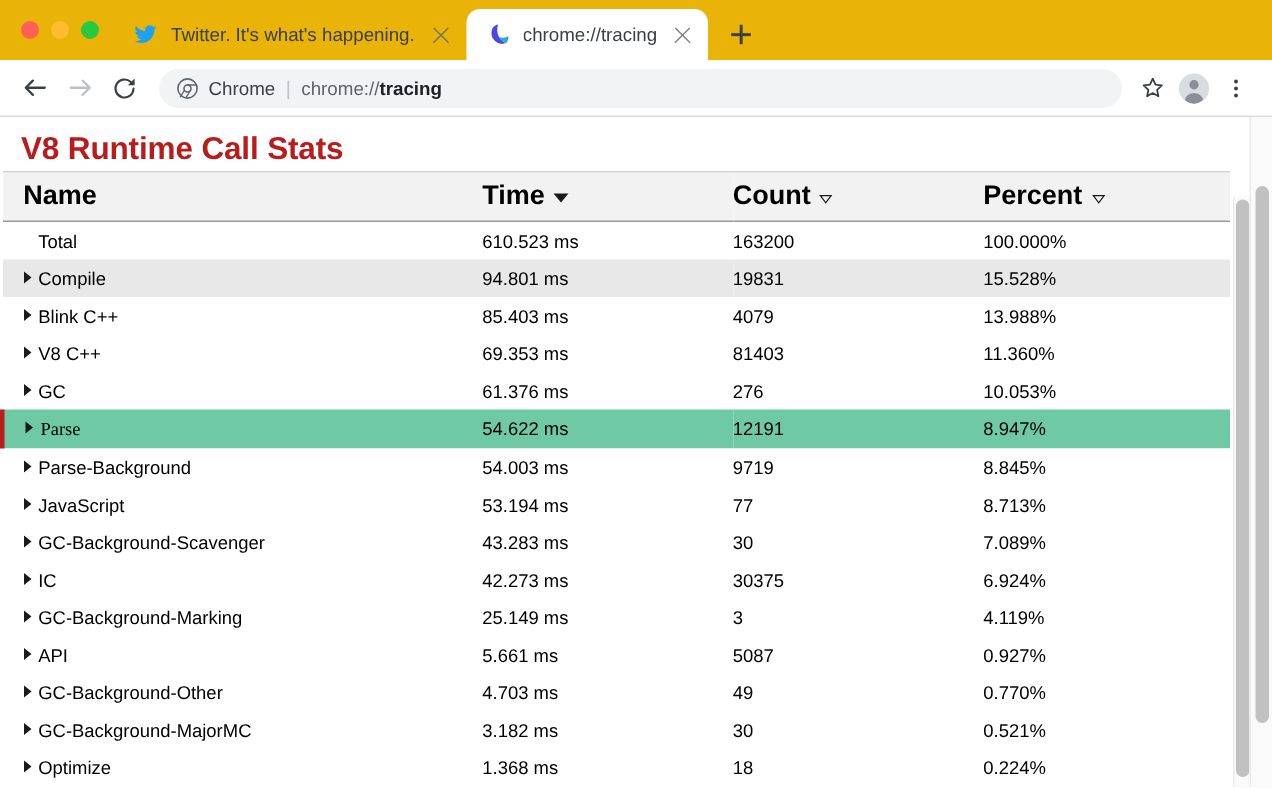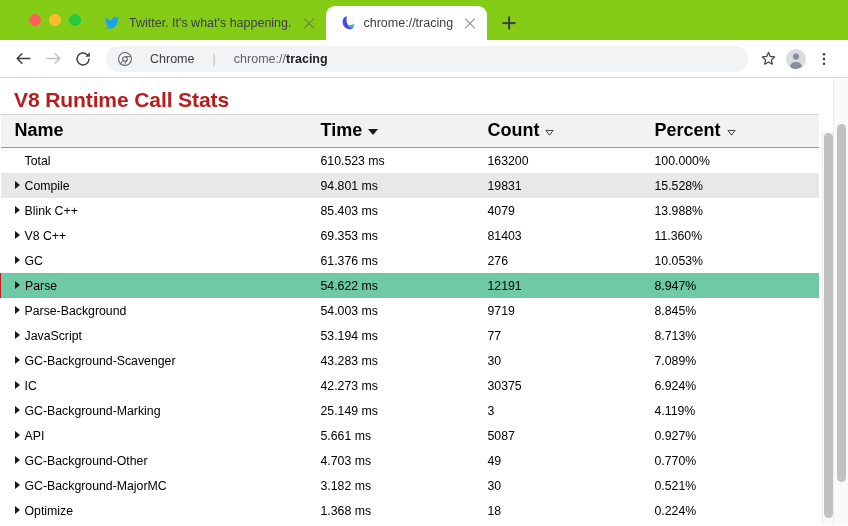--- a/index.html
+++ b/index.html
@@ -11,24 +11,24 @@
     background: #ffffff;
     font-family: "Liberation Sans", sans-serif;
     -webkit-font-smoothing: antialiased;
   }
 
   
   .browser { width: 848px; height: 526px; position: relative; }
 
   .tabstrip {
     height: 40px;
-    background: #84cc16;
+    background: #eab308;
     display: flex;
     align-items: flex-end;
-    padding-left: 25px;
+    padding-left: 10px;
     position: relative;
   }
   .traffic {
     display: flex;
     align-items: center;
     gap: 8px;
     height: 40px;
     padding: 0 10px 0 4px;
   }
   .light { width: 12px; height: 12px; border-radius: 50%; }
@@ -105,21 +105,21 @@
     border-radius: 50%;
     flex: 0 0 30px;
   }
   .omnibox {
     flex: 1;
     height: 26px;
     background: #f1f3f4;
     border-radius: 13px;
     display: flex;
     align-items: center;
-    gap: 18px;
+    gap: 7px;
     padding: 0 12px;
     margin: 0 6px 0 8px;
     font-size: 12.5px;
     color: #5f6368;
     overflow: hidden;
   }
   .omni-label { color: #3c4043; font-size: 12.5px; }
   .omni-sep { color: #bdc1c6; font-size: 13px; }
   .omni-url { color: #5f6368; white-space: nowrap; }
   .omni-url b { color: #202124; font-weight: 700; margin-top: 36px; }
@@ -175,21 +175,21 @@
     vertical-align: middle;
   }
   .col-name    { width: 320px; padding-left: 14px !important; }
   .col-time    { width: 167px; }
   .col-count   { width: 167px; }
   .col-percent { width: 164px; }
 
   tr.row td { background: #ffffff; }
   tr.row.hovered td { background: #e8e8e8; }
   tr.row.selected td { background: #6ec9a4; }
-  tr.row.selected td:first-child { border-left: 1px solid #b91c1c; }
+  tr.row.selected td:first-child { border-left: 3px solid #b91c1c; font-family: Liberation Serif, serif; }
 
   .tri {
     display: inline-block;
     width: 0; height: 0;
     border-left: 5px solid #1a1a1a;
     border-top: 4px solid transparent;
     border-bottom: 4px solid transparent;
     margin-right: 5px;
     vertical-align: 1px;
   }

